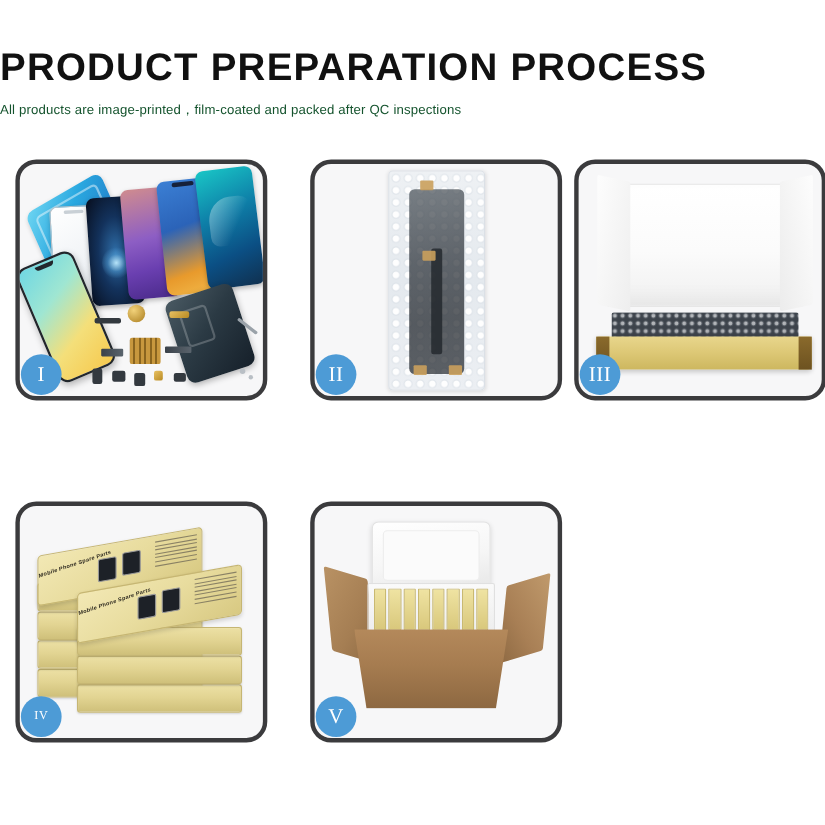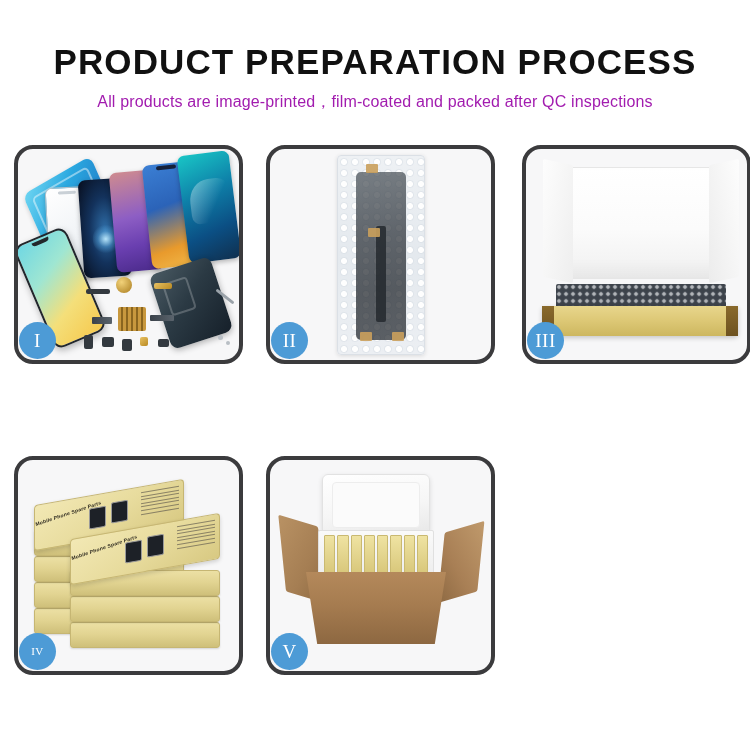--- a/index.html
+++ b/index.html
@@ -7,42 +7,42 @@
   html, body {
     margin: 0; padding: 0;
     width: 750px; height: 750px;
     background: #ffffff;
     font-family: "Liberation Sans", sans-serif;
     overflow: hidden;
   }
   .page { position: relative; width: 750px; height: 750px; background: #ffffff; }
 
   
-  .header { position: absolute; left: 0; top: 0; width: 750px; text-align: center; }
+  .header { position: absolute; left: 0; top: 0; width: 750px; text-align: left; }
   .title {
     margin: 0; padding-top: 44px;
     font-family: "Liberation Sans", sans-serif;
     font-size: 35px; font-weight: 700; letter-spacing: 1.1px;
     color: #111111; line-height: 1.05; white-space: nowrap;
   }
   .subtitle {
     margin: 0; padding-top: 11px;
     font-family: "Liberation Sans", sans-serif;
-    font-size: 16px; font-weight: 400; letter-spacing: .15px;
-    color: #a21caf; white-space: nowrap;
+    font-size: 12px; font-weight: 400; letter-spacing: .15px;
+    color: #14532d; white-space: nowrap;
   }
 
   
   .grid { position: absolute; left: 14px; top: 145px; width: 722px; height: 530px; }
   .panel {
     position: absolute; width: 229px; height: 219px;
     border: 4px solid #3b3b3d; border-radius: 19px;
     background: #f7f7f8; overflow: hidden;
   }
-  .p-c0 { left: 0; }   .p-c1 { left: 252px; } .p-c2 { left: 508px; }
+  .p-c0 { left: 0; }   .p-c1 { left: 268px; } .p-c2 { left: 508px; }
   .p-r0 { top: 0; }    .p-r1 { top: 311px; }
 
   .stage { position: absolute; inset: 0; overflow: hidden; }
 
   
   .badge {
     position: absolute; left: 1px; bottom: 1px;
     width: 37px; height: 37px; border-radius: 50%;
     background: #4d9bd6; color: #ffffff;
     display: flex; align-items: center; justify-content: center;

